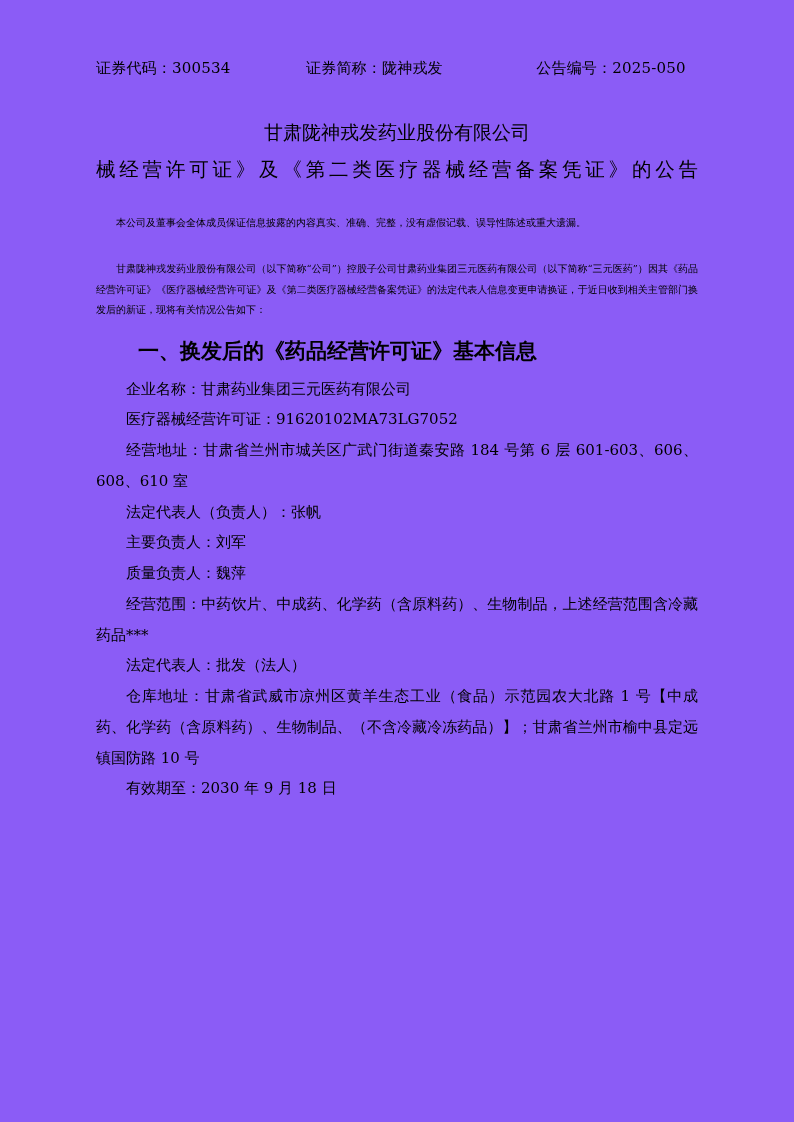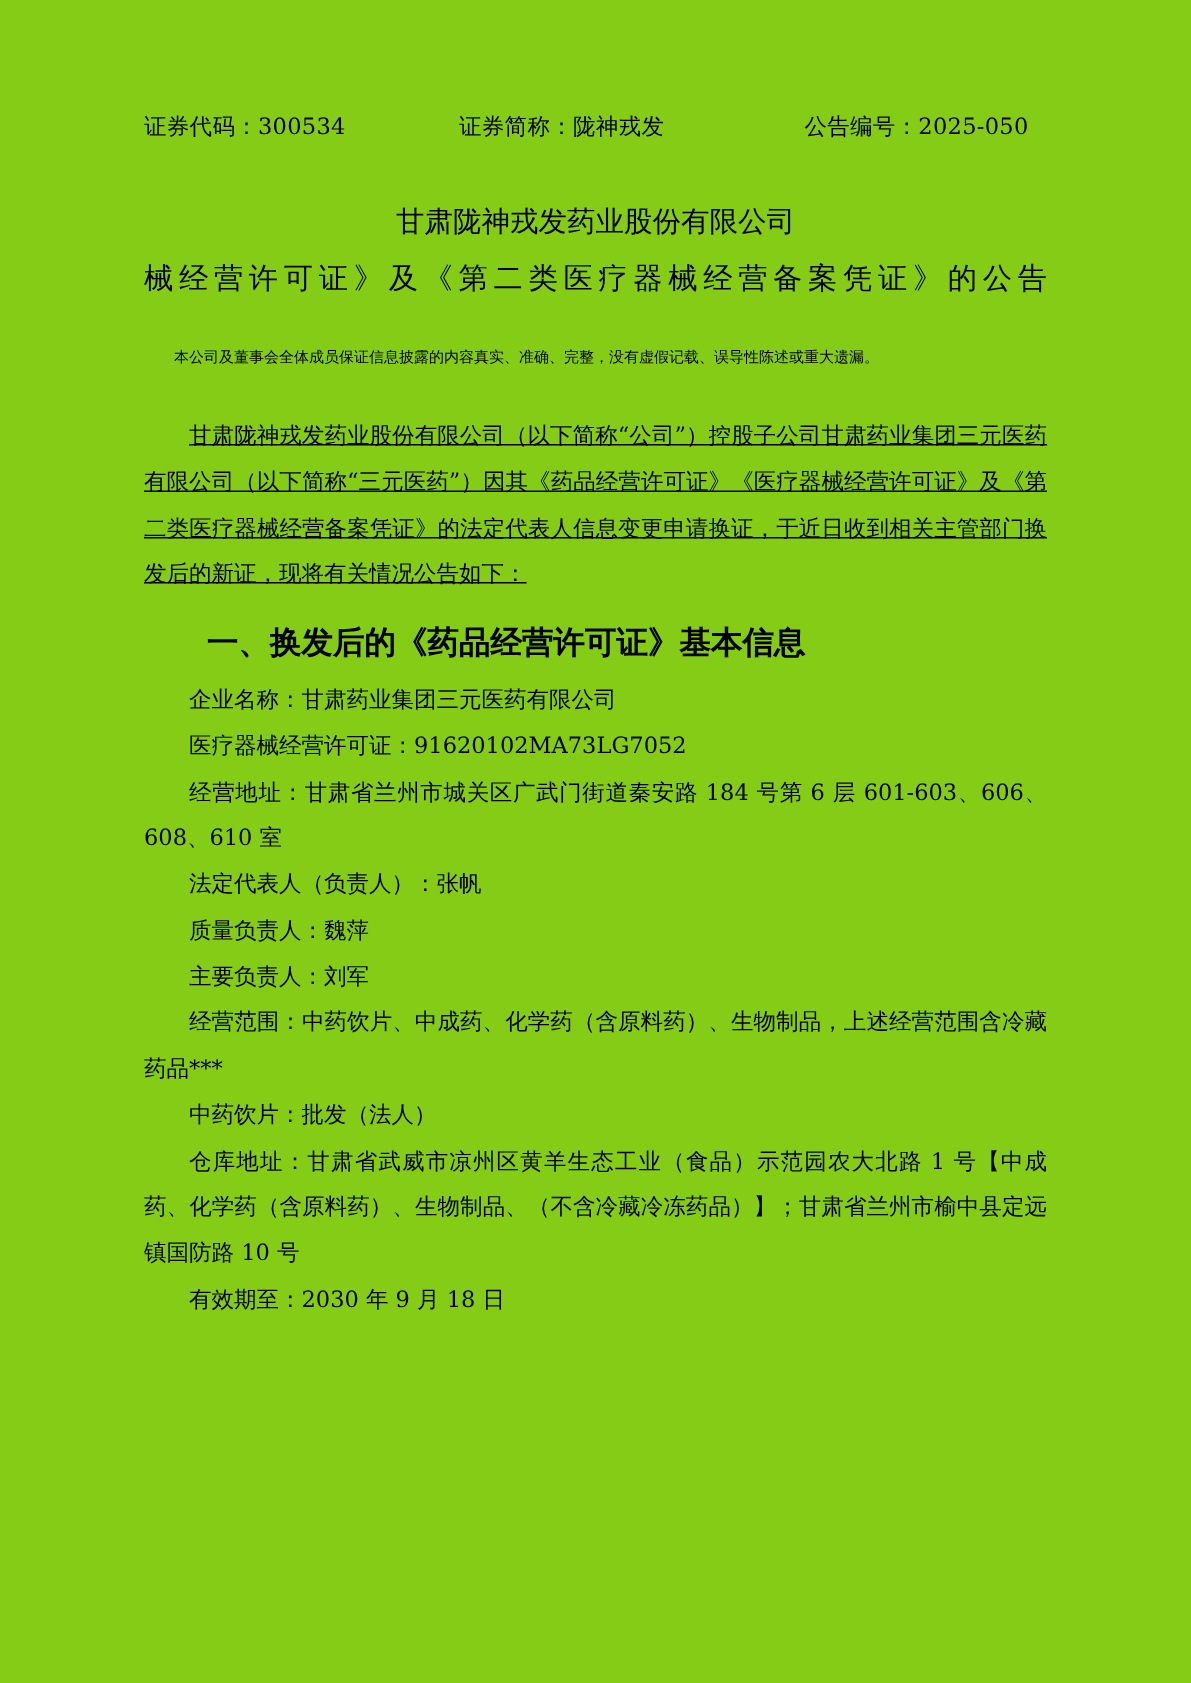--- a/index.html
+++ b/index.html
@@ -12,22 +12,22 @@
     height: 1122px;
     font-family: "DejaVu Serif", "Liberation Serif", serif;
     color: #000000;
     overflow: hidden;
   }
   .page {
     position: relative;
     width: 794px;
     height: 1122px;
     box-sizing: border-box;
-    padding: 72px 96px 60px 96px;
-    background: #84cc16;
+    padding: 56px 96px 60px 96px;
+    background: #8b5cf6;
   }
   
   .doc-header {
     display: flex;
     align-items: baseline;
     font-size: 15px;
     line-height: 1.6;
     margin-bottom: 34px;
     letter-spacing: 0.2px;
   }
@@ -52,26 +52,25 @@
     font-weight: normal;
     font-size: 10px;
     line-height: 2.0;
     text-align: justify;
     text-indent: 2em;
     margin: 18px 16px 26px 0;
   }
 
   
   p.body-par {
-    font-size: 15px;
+    font-size: 10px;
     line-height: 2.05;
     text-align: justify;
     text-indent: 2em;
     margin: 0 0 2px 0;
-    text-decoration: underline;
   }
   p.section-head {
     font-size: 21px;
     line-height: 2.05;
     text-indent: 2em;
     font-weight: bold;
     margin: 8px 0 2px 0;
   }
   p.field-line {
     font-size: 15px;
@@ -100,20 +99,20 @@
   <div class="statement">本公司及董事会全体成员保证信息披露的内容真实、准确、完整，没有虚假记载、误导性陈述或重大遗漏。</div>
 
   <p class="body-par">甘肃陇神戎发药业股份有限公司（以下简称“公司”）控股子公司甘肃药业集团三元医药有限公司（以下简称“三元医药”）因其《药品经营许可证》《医疗器械经营许可证》及《第二类医疗器械经营备案凭证》的法定代表人信息变更申请换证，于近日收到相关主管部门换发后的新证，现将有关情况公告如下：</p>
 
   <p class="section-head">一、换发后的《药品经营许可证》基本信息</p>
 
   <p class="field-line">企业名称：甘肃药业集团三元医药有限公司</p>
   <p class="field-line">医疗器械经营许可证：91620102MA73LG7052</p>
   <p class="field-line">经营地址：甘肃省兰州市城关区广武门街道秦安路 184 号第 6 层 601-603、606、608、610 室</p>
   <p class="field-line">法定代表人（负责人）：张帆</p>
+  <p class="field-line">主要负责人：刘军</p>
   <p class="field-line">质量负责人：魏萍</p>
-  <p class="field-line">主要负责人：刘军</p>
   <p class="field-line">经营范围：中药饮片、中成药、化学药（含原料药）、生物制品，上述经营范围含冷藏药品***</p>
-  <p class="field-line">中药饮片：批发（法人）</p>
+  <p class="field-line">法定代表人：批发（法人）</p>
   <p class="field-line">仓库地址：甘肃省武威市凉州区黄羊生态工业（食品）示范园农大北路 1 号【中成药、化学药（含原料药）、生物制品、（不含冷藏冷冻药品）】；甘肃省兰州市榆中县定远镇国防路 10 号</p>
   <p class="field-line">有效期至：2030 年 9 月 18 日</p>
 
 </div>
 
 </body></html>

